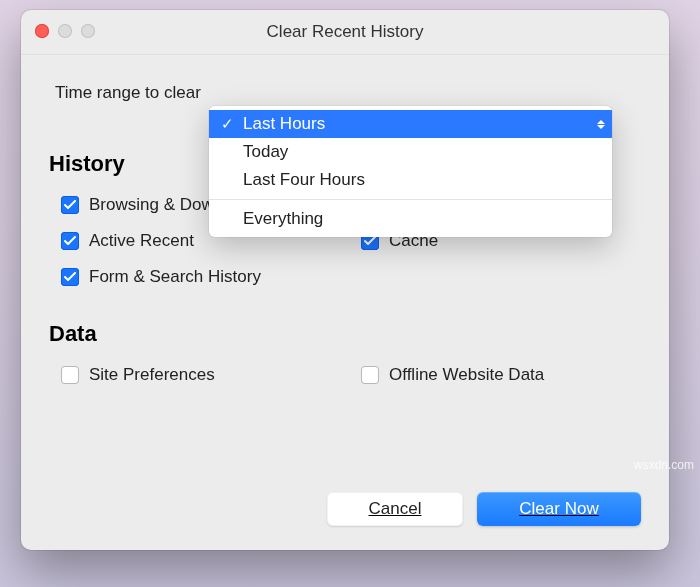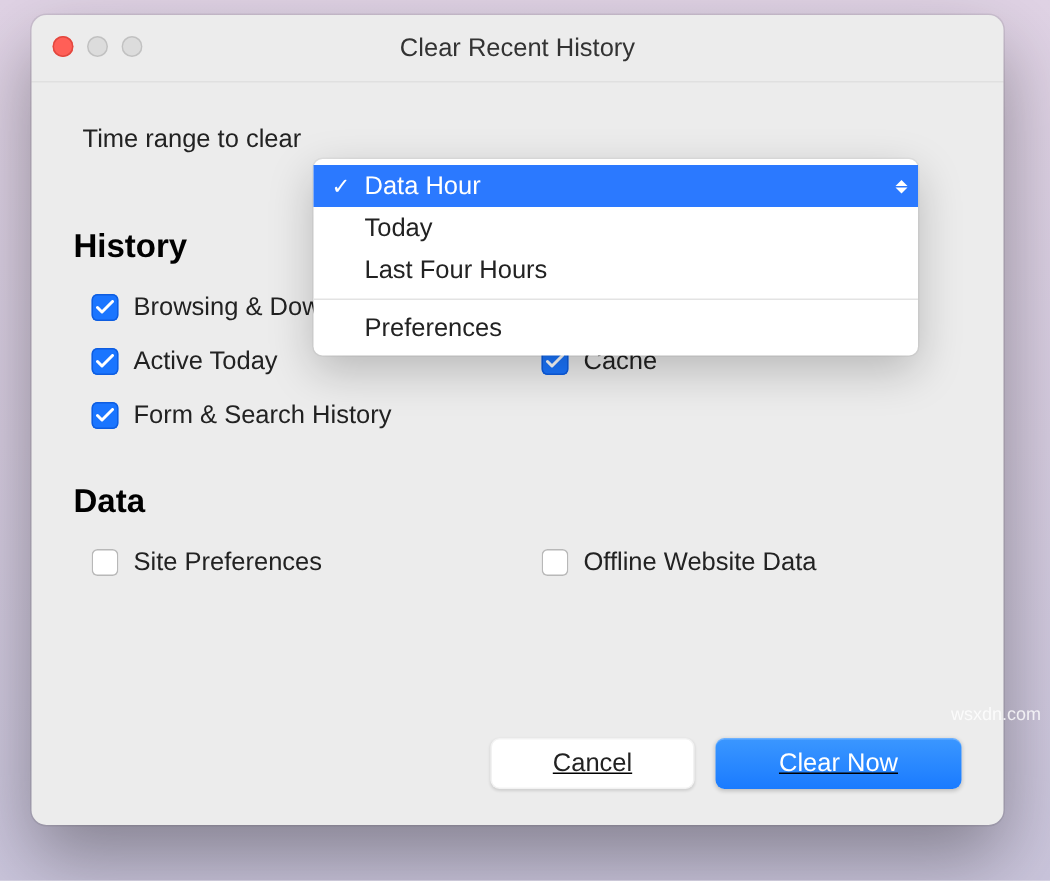--- a/index.html
+++ b/index.html
@@ -186,21 +186,21 @@
     width: 0; height: 0;
     border-left: 4px solid transparent;
     border-right: 4px solid transparent;
   }
   .dd-arrows .up { border-bottom: 4px solid #fff; }
   .dd-arrows .down { border-top: 4px solid #fff; }
 
   .watermark {
     position: absolute;
     right: 6px;
-    bottom: 5px;
+    bottom: 16px;
     color: rgba(255,255,255,0.8);
     font-size: 12px;
     font-family: Arial, sans-serif;
     text-align: center;
   }
 </style>
 </head>
 <body>
 
 <div class="desktop">
@@ -236,21 +236,21 @@
               </svg>
           </span>
           <span>Cookies</span>
         </div>
         <div class="check">
           <span class="checkbox checked">
             <svg width="12" height="10" viewBox="0 0 12 10">
                 <path d="M1 5 L4 8 L11 1" stroke="#fff" stroke-width="2" fill="none" stroke-linecap="round" stroke-linejoin="round"></path>
               </svg>
           </span>
-          <span>Active Today</span>
+          <span>Active Recent</span>
         </div>
         <div class="check">
           <span class="checkbox checked">
             <svg width="12" height="10" viewBox="0 0 12 10">
                 <path d="M1 5 L4 8 L11 1" stroke="#fff" stroke-width="2" fill="none" stroke-linecap="round" stroke-linejoin="round"></path>
               </svg>
           </span>
           <span>Cache</span>
         </div>
         <div class="check">
@@ -284,32 +284,32 @@
 
     <div class="button-row">
       <div class="btn secondary">Cancel</div>
       <div class="btn primary">Clear Now</div>
     </div>
   </div>
 
   <div class="dropdown">
     <div class="dd-item selected">
       <span class="dd-check">✓</span>
-      <span>Data Hour</span>
+      <span>Last Hours</span>
       <div class="dd-arrows">
         <span class="up"></span>
           <span class="down"></span>
       </div>
     </div>
     <div class="dd-item">
       <span>Today</span>
     </div>
     <div class="dd-item">
       <span>Last Four Hours</span>
     </div>
     <div class="dd-sep"></div>
     <div class="dd-item">
-      <span>Preferences</span>
+      <span>Everything</span>
     </div>
   </div>
 
   <div class="watermark">wsxdn.com</div>
 </div>
 
 </body></html>

